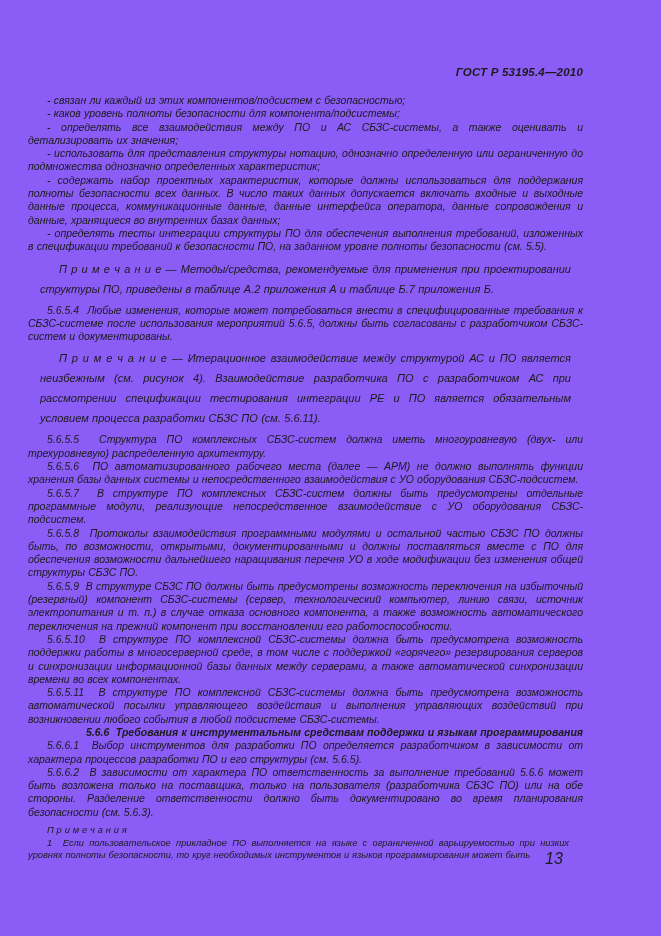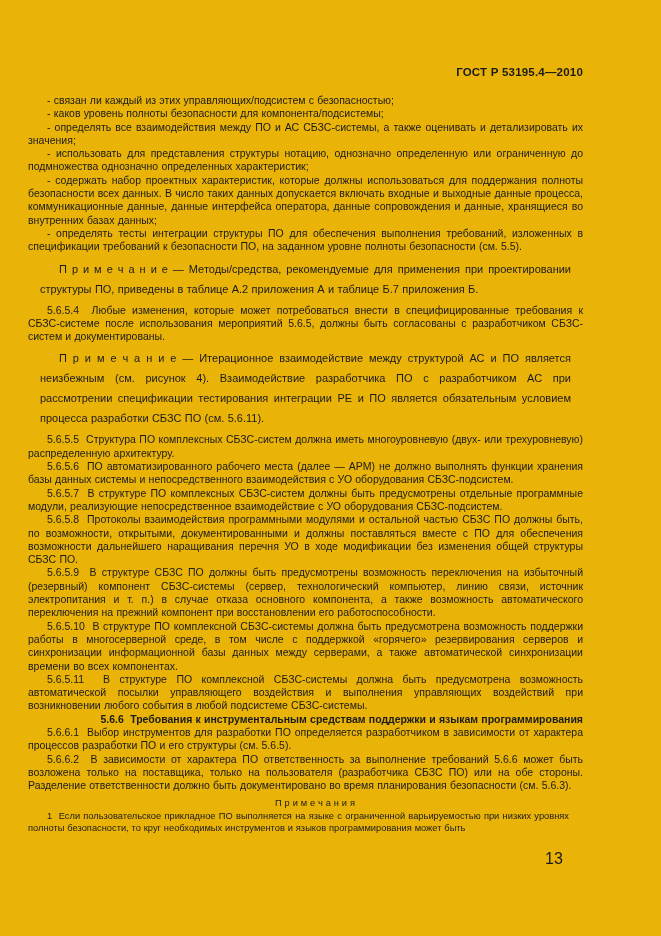--- a/index.html
+++ b/index.html
@@ -11,21 +11,22 @@
     width: 661px;
     height: 936px;
     position: relative;
     overflow: hidden;
     font-family: "Liberation Sans", sans-serif;
     color: #1b1b1b;
   }
   .page {
     position: absolute;
     inset: 0;
-    background: #eab308;
+    background: #8b5cf6;
+    font-style: italic;
   }
   .page-header {
     position: absolute;
     top: 66px;
     left: 28px;
     width: 555px;
     text-align: right;
     font-weight: bold;
     font-size: 11.5px;
     letter-spacing: 0.2px;
@@ -50,21 +51,21 @@
   }
   .para.note {
     font-size: 11px;
     line-height: 20px;
     margin: 5px 12px;
   }
   .para.note-head {
     font-size: 9.3px;
     line-height: 12px;
     margin: 5px 0 1px 0;
-    text-align: center;
+    text-align: left;
   }
   .para.note-item {
     font-size: 9.3px;
     line-height: 12px;
     margin: 0 14px 4px 0;
   }
   .page-number {
     position: absolute;
     top: 850px;
     left: 545px;
@@ -72,21 +73,21 @@
   }
 </style>
 </head>
 <body>
 
 <div class="page">
 
   <div class="page-header">ГОСТ Р 53195.4—2010</div>
 
   <div class="content">
-    <p class="para">- связан ли каждый из этих управляющих/подсистем с безопасностью;</p>
+    <p class="para">- связан ли каждый из этих компонентов/подсистем с безопасностью;</p>
     <p class="para">- каков уровень полноты безопасности для компонента/подсистемы;</p>
     <p class="para">- определять все взаимодействия между ПО и АС СБЗС-системы, а также оценивать и детализировать их значения;</p>
     <p class="para">- использовать для представления структуры нотацию, однозначно определенную или ограниченную до подмножества однозначно определенных характеристик;</p>
     <p class="para">- содержать набор проектных характеристик, которые должны использоваться для поддержания полноты безопасности всех данных. В число таких данных допускается включать входные и выходные данные процесса, коммуникационные данные, данные интерфейса оператора, данные сопровождения и данные, хранящиеся во внутренних базах данных;</p>
     <p class="para">- определять тесты интеграции структуры ПО для обеспечения выполнения требований, изложенных в спецификации требований к безопасности ПО, на заданном уровне полноты безопасности (см. 5.5).</p>
     <p class="para note">П р и м е ч а н и е — Методы/средства, рекомендуемые для применения при проектировании структуры ПО, приведены в таблице А.2 приложения А и таблице Б.7 приложения Б.</p>
     <p class="para">5.6.5.4&nbsp; Любые изменения, которые может потребоваться внести в специфицированные требования к СБЗС-системе после использования мероприятий 5.6.5, должны быть согласованы с разработчиком СБЗС-систем и документированы.</p>
     <p class="para note">П р и м е ч а н и е — Итерационное взаимодействие между структурой АС и ПО является неизбежным (см. рисунок 4). Взаимодействие разработчика ПО с разработчиком АС при рассмотрении спецификации тестирования интеграции РЕ и ПО является обязательным условием процесса разработки СБЗС ПО (см. 5.6.11).</p>
     <p class="para">5.6.5.5&nbsp; Структура ПО комплексных СБЗС-систем должна иметь многоуровневую (двух- или трехуровневую) распределенную архитектуру.</p>
     <p class="para">5.6.5.6&nbsp; ПО автоматизированного рабочего места (далее — АРМ) не должно выполнять функции хранения базы данных системы и непосредственного взаимодействия с УО оборудования СБЗС-подсистем.</p>

